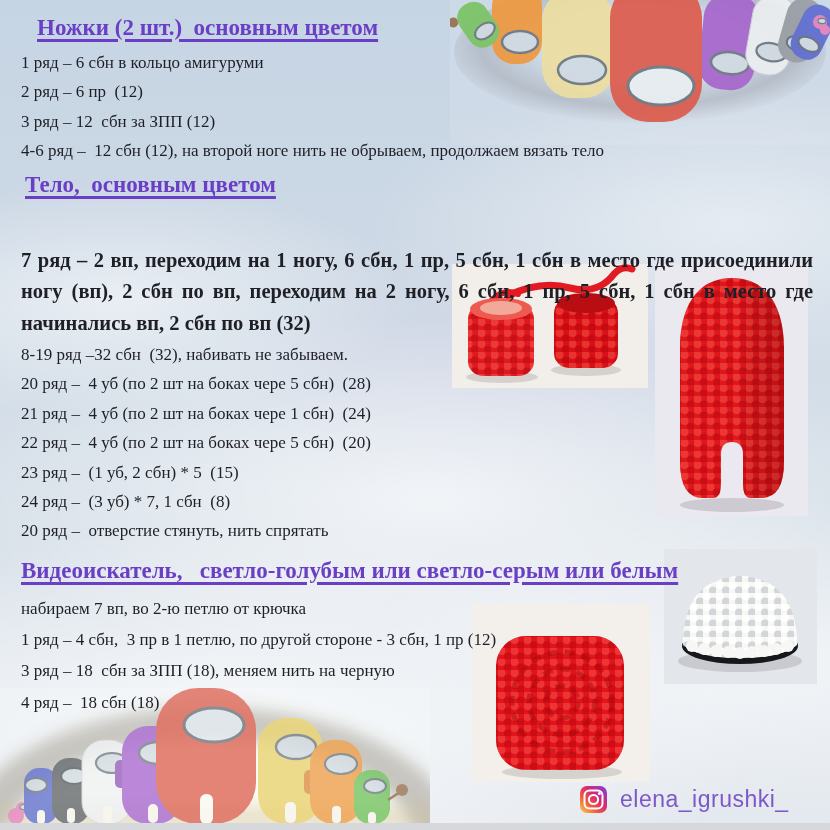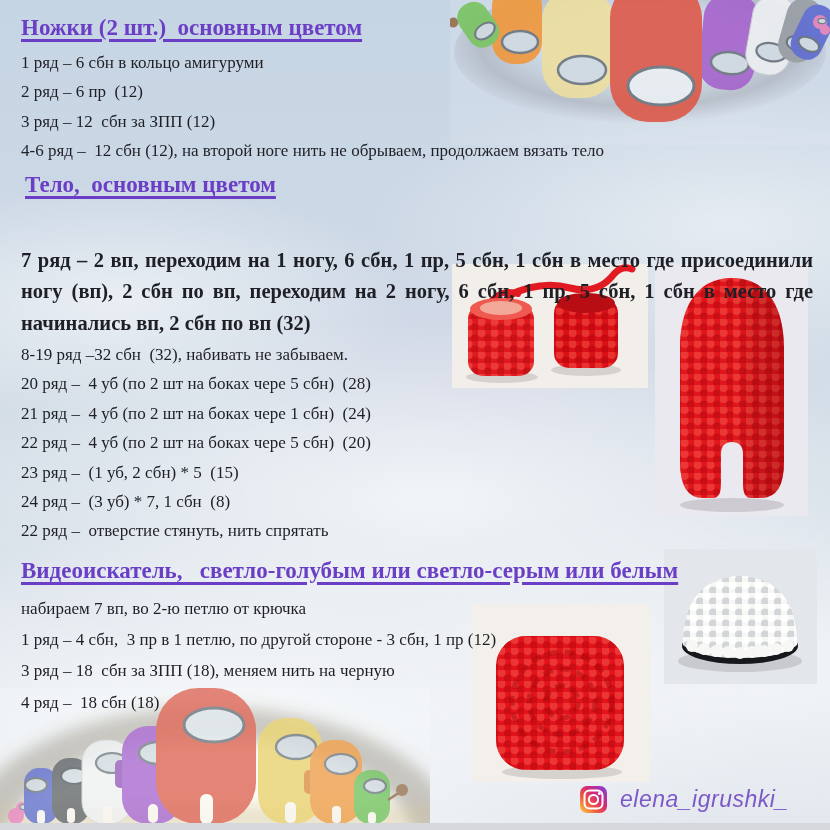--- a/index.html
+++ b/index.html
@@ -13,37 +13,37 @@
       radial-gradient(740px 280px at 28% 88%, rgba(255,255,255,.8), transparent 72%),
       radial-gradient(560px 230px at 92% 80%, rgba(255,255,255,.65), transparent 72%),
       radial-gradient(420px 200px at 60% 45%, rgba(208,202,228,.3), transparent 70%),
       linear-gradient(180deg,#c6d5e4 0%,#ccd8e5 28%,#d7e0e9 55%,#e3e8ee 100%);
   }
   .bottom-strip{position:absolute;left:0;bottom:0;width:830px;height:7px;background:#d6d8db;z-index:6;}
   
   .text{position:absolute;left:21px;top:6px;width:792px;z-index:4;color:#1f1f26;}
   .hd{font-weight:700;font-size:23px;line-height:32px;color:#6a3fc6;
       text-decoration:underline;text-decoration-thickness:2.5px;text-underline-offset:4px;white-space:pre;}
-  .hd1{margin:6px 0 4px;font-family:Liberation Serif, serif;}
+  .hd1{margin:6px 16px 4px;font-family:Liberation Serif, serif;}
   .hd2{margin:3px 4px 3px;}
   .hd3{margin:9px 0 6px;}
   .ln{font-weight:400;font-size:17px;line-height:29.4px;white-space:pre;}
   .s3 .ln{line-height:31.3px;}
   .para{font-weight:700;font-size:20.5px;line-height:31.8px;text-align:justify;text-align-last:left;margin-top:44px;}
   
   .photo{position:absolute;z-index:3;line-height:0;}
   .photo-legs{left:452px;top:264px;}
   .photo-body{left:655px;top:264px;}
   .photo-flat{left:472px;top:604px;}
   .photo-dome{left:664px;top:549px;}
   
   .illu-top{position:absolute;left:450px;top:0;z-index:1;}
   .illu-bottom{position:absolute;left:0;top:688px;z-index:1;}
   
-  .ig-row{position:absolute;left:580px;top:786px;z-index:7;display:flex;align-items:flex-end;gap:13px;font-style:italic;}
+  .ig-row{position:absolute;left:580px;top:786px;z-index:7;display:flex;align-items:flex-end;gap:13px;}
   .ig-handle{font-family:"Liberation Sans","DejaVu Sans",sans-serif;font-size:23px;color:#7d58c8;letter-spacing:.5px;}
 </style>
 </head>
 <body>
 
 <svg width="0" height="0" style="position:absolute" aria-hidden="true">
   <defs>
     <pattern id="rb" width="13" height="11" patternUnits="userSpaceOnUse">
       <circle cx="3.5" cy="3" r="4" fill="rgba(255,120,100,0.35)"></circle>
       <circle cx="10" cy="8.5" r="4" fill="rgba(150,0,8,0.30)"></circle>
@@ -250,21 +250,21 @@
     <div class="ln">3 ряд – 12  сбн за ЗПП (12)</div>
     <div class="ln">4-6 ряд –  12 сбн (12), на второй ноге нить не обрываем, продолжаем вязать тело</div>
     <div class="hd hd2">Тело,  основным цветом</div>
     <div class="para">7 ряд – 2 вп, переходим на 1 ногу, 6 сбн, 1 пр, 5 сбн, 1 сбн в место где присоединили ногу (вп), 2 сбн по вп, переходим на 2 ногу, 6 сбн, 1 пр, 5 сбн, 1 сбн в место где начинались вп, 2 сбн по вп (32)</div>
     <div class="ln">8-19 ряд –32 сбн  (32), набивать не забываем.</div>
     <div class="ln">20 ряд –  4 уб (по 2 шт на боках чере 5 сбн)  (28)</div>
     <div class="ln">21 ряд –  4 уб (по 2 шт на боках чере 1 сбн)  (24)</div>
     <div class="ln">22 ряд –  4 уб (по 2 шт на боках чере 5 сбн)  (20)</div>
     <div class="ln">23 ряд –  (1 уб, 2 сбн) * 5  (15)</div>
     <div class="ln">24 ряд –  (3 уб) * 7, 1 сбн  (8)</div>
-    <div class="ln">22 ряд –  отверстие стянуть, нить спрятать</div>
+    <div class="ln">20 ряд –  отверстие стянуть, нить спрятать</div>
     <div class="s3">
       <div class="hd hd3">Видеоискатель,   светло-голубым или светло-серым или белым</div>
       <div class="ln">набираем 7 вп, во 2-ю петлю от крючка</div>
       <div class="ln">1 ряд – 4 сбн,  3 пр в 1 петлю, по другой стороне - 3 сбн, 1 пр (12)</div>
       <div class="ln">3 ряд – 18  сбн за ЗПП (18), меняем нить на черную</div>
       <div class="ln">4 ряд –  18 сбн (18)</div>
     </div>
   </div>
 
   <div class="ig-row">

